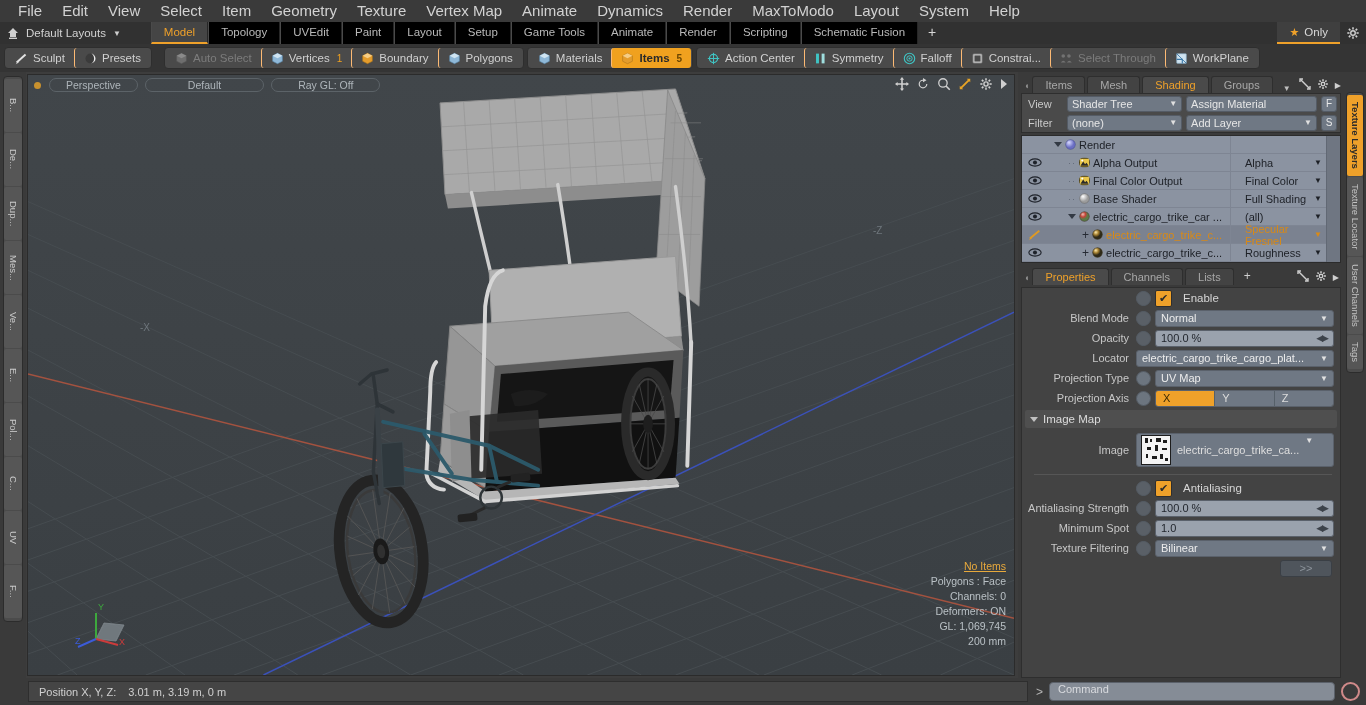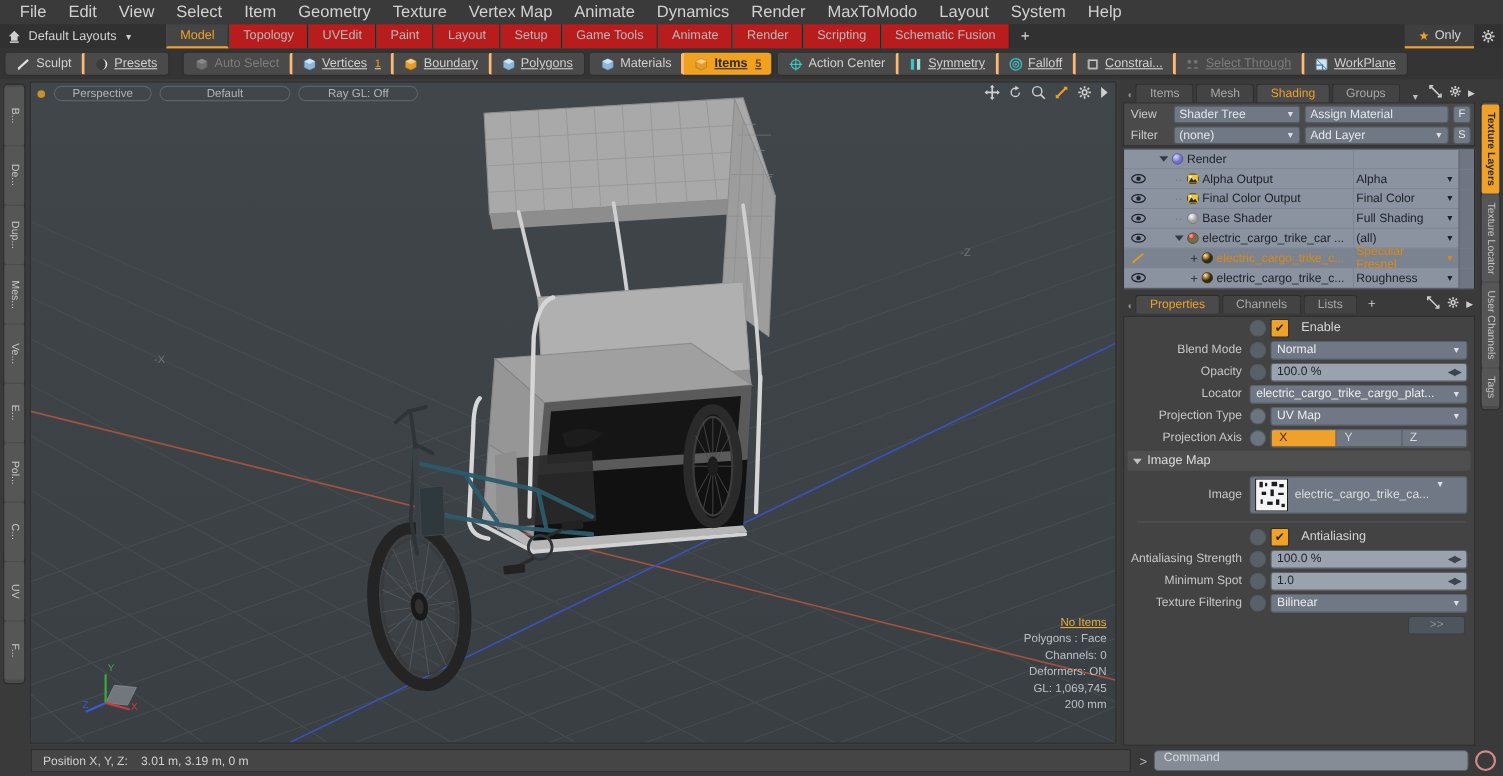--- a/index.html
+++ b/index.html
@@ -16,36 +16,36 @@
   .menubar { height:22px; background:#3a3a3a; display:flex; align-items:center; padding-left:8px; }
   .menubar .mi { padding:0 10px; height:22px; line-height:22px; color:#d2d2d2; font-size:15px; cursor:default; }
 
   
   .layoutbar { height:22px; background:#313131; display:flex; align-items:center; position:relative; }
   .lb-home { width:26px; height:22px; display:flex; align-items:center; justify-content:center; }
   .lb-label { color:#d2d2d2; font-size:11.5px; padding-right:4px; }
   .lb-caret { font-size:8px; color:#cfcfcf; margin-left:3px; }
   .layout-tabs { display:flex; align-items:flex-end; height:22px; margin-left:30px;text-align:center; }
   .ltab { height:22px; line-height:21px; padding:0 12px; color:#b9b9b9; font-size:11.5px;
-          border-left:1px solid #4a4a4a; border-right:1px solid #272727; background:#b91c1c; }
+          border-left:1px solid #4a4a4a; border-right:1px solid #272727; background:#000000; }
   .ltab.active { color:#efa12a; background:#454545; border-bottom:2px solid #efa12a; }
   .ltab.plus { border:none; background:transparent; font-size:14px; color:#d8d8d8; padding:0 10px; }
   .lb-right { margin-left:auto; display:flex; align-items:center; height:22px; }
   .only-btn { display:flex; align-items:center; gap:5px; padding:0 12px; height:22px;
               background:#3f3f3f; border-bottom:2px solid #efa12a; color:#d8d8d8; font-size:11.5px; }
   .star { color:#efa12a; font-size:11px; }
   .gear-btn { width:26px; height:22px; display:flex; align-items:center; justify-content:center; }
 
   
   .modebar { height:28px; background:#343434; display:flex; align-items:center; padding:0 4px; gap:3px; }
   .grp { display:flex; align-items:center; background:#4a4a4a; border-radius:4px; height:22px; padding:0 1px;
          border:1px solid #2e2e2e; }
   .gbtn { display:flex; align-items:center; gap:5px; height:20px; padding:0 9px; color:#d0d0d0; font-size:11.5px;
           border-radius:3px; white-space:nowrap; }
-  .gbtn + .gbtn { border-left:3px solid #fdba74;text-decoration:underline; }
+  .gbtn + .gbtn { border-left:1px solid #fdba74; }
   .gbtn.dim { color:#7c7c7c; }
   .gbtn.sel { background:#f0a11f; color:#2a2a2a; font-weight:bold; border-radius:3px; }
   .gbtn .cnt { color:#f0a11f; font-size:10px; margin-left:2px; }
   .gbtn.sel .cnt { color:#6b4500; }
 
   
   .ic { width:13px; height:13px; display:inline-block; flex:none; }
 
   
   .main { position:absolute; top:72px; left:0; right:0; bottom:27px; display:flex; }
@@ -99,21 +99,21 @@
   .th-eye { width:26px; display:flex; align-items:center; justify-content:center; border-right:1px solid #6e7684; height:17px;}
   .th-name { flex:1; font-size:11px; color:#e9eaee; padding-left:12px; }
   .th-eff { width:96px; font-size:11px; color:#e9eaee; padding-left:6px; border-left:1px solid #6e7684; height:17px; line-height:17px;}
   .th-pad { width:14px; background:#6f7682; border-left:1px solid #616874; }
   .trow { display:flex; height:18px; align-items:center; background:#8b93a1; border-bottom:1px solid #7e8593; }
   .trow.sel { background:#7b8290; }
   .tr-eye { width:26px; display:flex; align-items:center; justify-content:center; flex:none; }
   .tr-name { flex:1; display:flex; align-items:center; gap:3px; font-size:11px; color:#1d2026;
              overflow:hidden; white-space:nowrap; }
   .tr-name.amber { color:#d98a16; }
-  .tr-eff { width:96px; flex:none; font-size:11px; color:#1d2026; padding-left:2px; display:flex;
+  .tr-eff { width:96px; flex:none; font-size:11px; color:#1d2026; padding-left:14px; display:flex;
             align-items:center; justify-content:space-between; padding-right:4px; border-left:1px solid #7e8593; height:18px;}
   .tr-eff.amber { color:#d98a16; }
   .tr-pad { width:14px; flex:none; background:#6f7682; height:18px; border-left:1px solid #616874; }
   .disc { width:11px; height:11px; border-radius:50%; flex:none; }
   .tri { width:0;height:0;border-left:4px solid transparent;border-right:4px solid transparent;
          border-top:5px solid #333a44; flex:none; }
   .plusmk { color:#262a33; font-size:12px; line-height:10px; flex:none; }
   .dots { color:#5f6775; font-size:9px; letter-spacing:1px; flex:none; }
 
   

